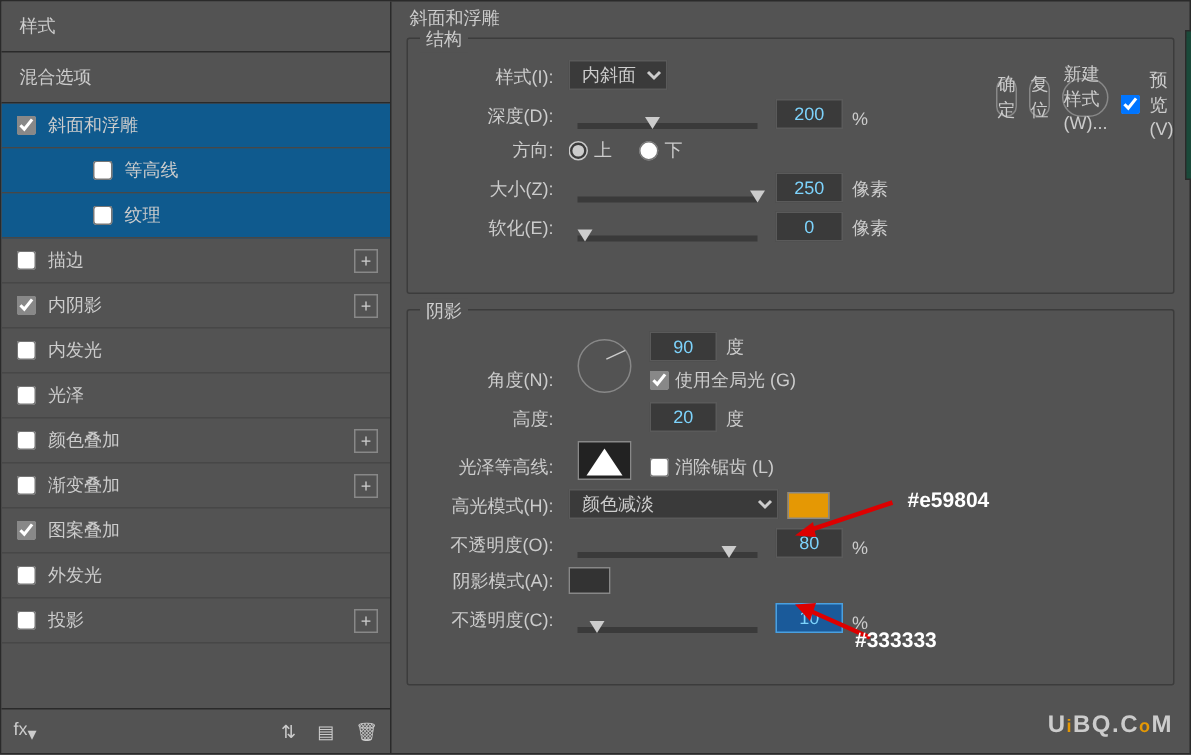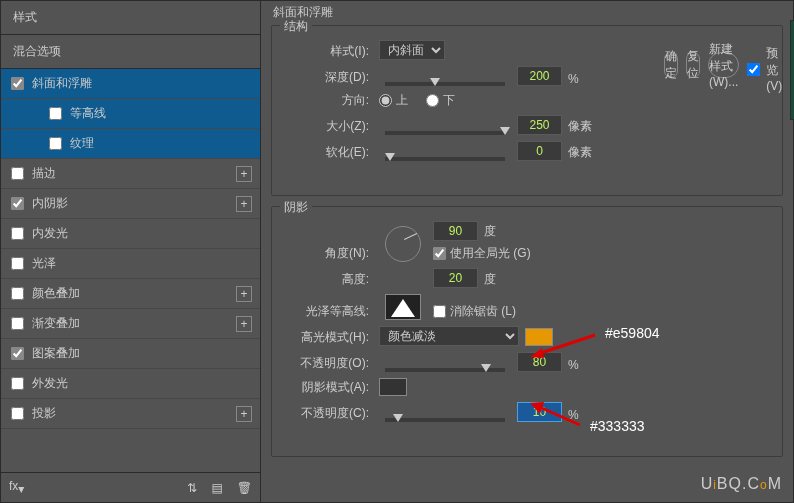--- a/index.html
+++ b/index.html
@@ -4,56 +4,56 @@
 <style>
 *{box-sizing:border-box;margin:0;padding:0;font-family:"Microsoft YaHei",sans-serif;font-size:12px;color:#ccc}
 body{background:#535353;width:794px;height:503px;overflow:hidden;position:relative}
 .wrap{display:flex;height:100%;border:1px solid #2a2a2a}
 .sidebar{width:260px;background:#535353;display:flex;flex-direction:column;border-right:1px solid #2a2a2a}
 .sb-head{padding:8px 12px;border-bottom:1px solid #2a2a2a}
 .sb-head2{padding:8px 12px;border-bottom:1px solid #2a2a2a}
 .sb-list{flex:1;overflow:auto}
 .sb-item{display:flex;align-items:center;padding:6px 10px;border-bottom:1px solid #474747;position:relative}
 .sb-item.sel{background:#0f5a8e}
-.sb-item.sub{padding-left:48px}
+.sb-item.sub{padding-left:61px}
 .sb-item input[type=checkbox]{margin-right:8px;accent-color:#888}
 .sb-item .plus{position:absolute;right:8px;width:16px;height:16px;border:1px solid #888;display:flex;align-items:center;justify-content:center;font-size:12px;color:#ccc;cursor:pointer}
 .sb-foot{height:30px;border-top:1px solid #2a2a2a;display:flex;align-items:center;padding:0 8px;gap:14px}
 .sb-foot span{cursor:pointer;color:#ccc}
 .main{flex:1;padding:6px 10px;position:relative}
 .group{border:1px solid #3c3c3c;border-radius:2px;padding:8px 10px 28px;margin-bottom:10px;position:relative}
 .group .title{position:absolute;top:-8px;left:8px;background:#535353;padding:0 4px;font-size:12px}
 .row{display:flex;align-items:flex-end;margin:6px 16px;gap:6px}
 .row .lbl{width:75px;text-align:right;padding-right:4px}
 select{background:#3a3a3a;border:1px solid #5a5a5a;color:#ccc;height:20px;padding:0 4px}
-input[type=text]{background:#3a3a3a;border:1px solid #5a5a5a;color:#bef264;height:20px;width:45px;text-align:center}
+input[type=text]{background:#3a3a3a;border:1px solid #5a5a5a;color:#7dd3fc;height:20px;width:45px;text-align:center}
 input.hl{background:#1a5a9a;border:1px solid #4aa0e0}
 .slider{flex:0 0 120px;height:4px;background:#3a3a3a;position:relative;margin:0 6px}
 .slider .knob{position:absolute;top:-4px;width:0;height:0;border-left:5px solid transparent;border-right:5px solid transparent;border-top:8px solid #ccc}
 .radio{display:flex;align-items:center;gap:4px;margin-right:12px}
 .radio input{accent-color:#ccc}
 .cb{display:flex;align-items:center;gap:4px}
 .cb input{accent-color:#888}
 .angle{width:36px;height:36px;border:1px solid #888;border-radius:50%;position:relative;margin:0 6px}
 .angle .hand{position:absolute;width:14px;height:1px;background:#ccc;top:12px;left:18px;transform-origin:0 0;transform:rotate(-25deg)}
 .contour{width:36px;height:26px;border:1px solid #888;background:#222;display:flex;align-items:flex-end;justify-content:center;margin:0 6px}
 .contour svg{width:28px;height:22px}
 .colswatch{width:28px;height:18px;border:1px solid #888;cursor:pointer}
 .btns{position:absolute;right:12px;top:10px;width:118px;display:flex;flex-direction:row;gap:8px;align-items:center}
 .btn{width:115px;height:26px;background:#535353;border:1px solid #888;border-radius:13px;display:flex;align-items:center;justify-content:center;cursor:pointer}
 .preview{margin-top:8px;display:flex;align-items:center;gap:6px}
 .thumb{width:100px;height:100px;background:#1a4a3a;border:1px solid #2a2a2a;margin-top:10px;display:flex;align-items:center;justify-content:center}
 .thumb svg{width:90px;height:90px}
 .arrow{position:absolute;pointer-events:none}
-.annot{position:absolute;color:#fff;font-weight:normal;font-size:14px;pointer-events:none}
+.annot{position:absolute;color:#fff;font-weight:bold;font-size:14px;pointer-events:none}
 .defbtns{display:flex;gap:16px;margin-top:10px;justify-content:center}
 .defbtn{padding:4px 16px;border:1px solid #888;border-radius:3px;cursor:pointer;background:#535353}
 .maintitle{position:absolute;top:3px;left:12px}
 .maincontent{margin-top:18px}
-.logo{position:absolute;right:12px;bottom:10px;font-size:16px;font-weight:normal;letter-spacing:1px}
+.logo{position:absolute;right:12px;bottom:10px;font-size:16px;font-weight:bold;letter-spacing:1px}
 .logo .i{color:#e59804}
 </style>
 </head>
 <body>
 
 <div class="wrap">
   <div class="sidebar">
     <div class="sb-head">样式</div>
     <div class="sb-head2">混合选项</div>
     <div class="sb-list" id="sb-list">
@@ -253,15 +253,15 @@
 <svg class="arrow" style="left:530px;top:330px" width="70" height="30">
     <line x1="65" y1="5" x2="5" y2="25" stroke="#d00" stroke-width="3"></line>
     <polygon points="0,27 12,18 14,28" fill="#d00"></polygon>
   </svg>
 <div class="annot" style="left:605px;top:325px">#e59804</div>
 
 <svg class="arrow" style="left:530px;top:400px" width="55" height="30">
     <line x1="50" y1="25" x2="5" y2="5" stroke="#d00" stroke-width="3"></line>
     <polygon points="0,3 14,2 10,14" fill="#d00"></polygon>
   </svg>
-<div class="annot" style="left:590px;top:418px">#333333</div>
+<div class="annot" style="left:570px;top:418px">#333333</div>
 
 <div class="logo">U<span class="i">i</span>BQ.C<span class="i">o</span>M</div>
 
 </body></html>

